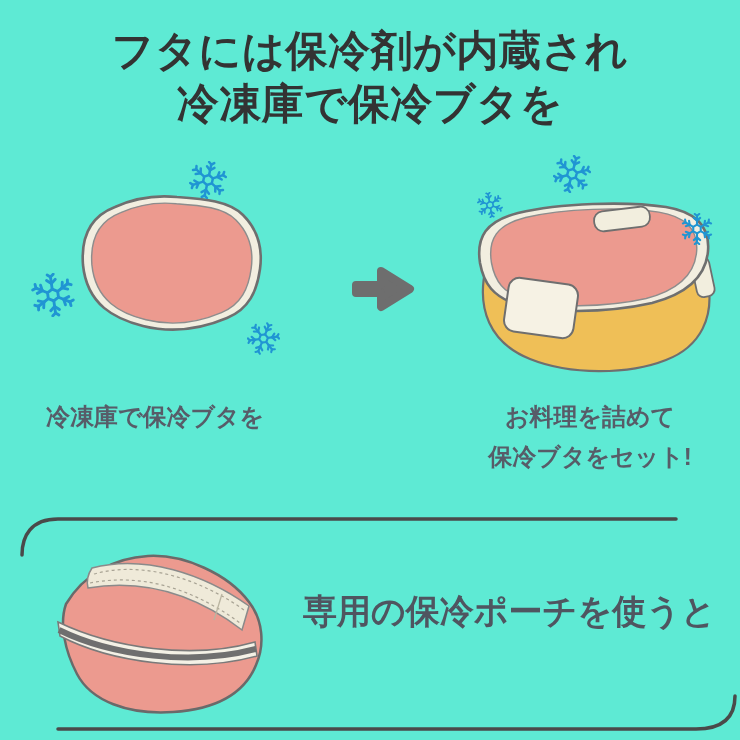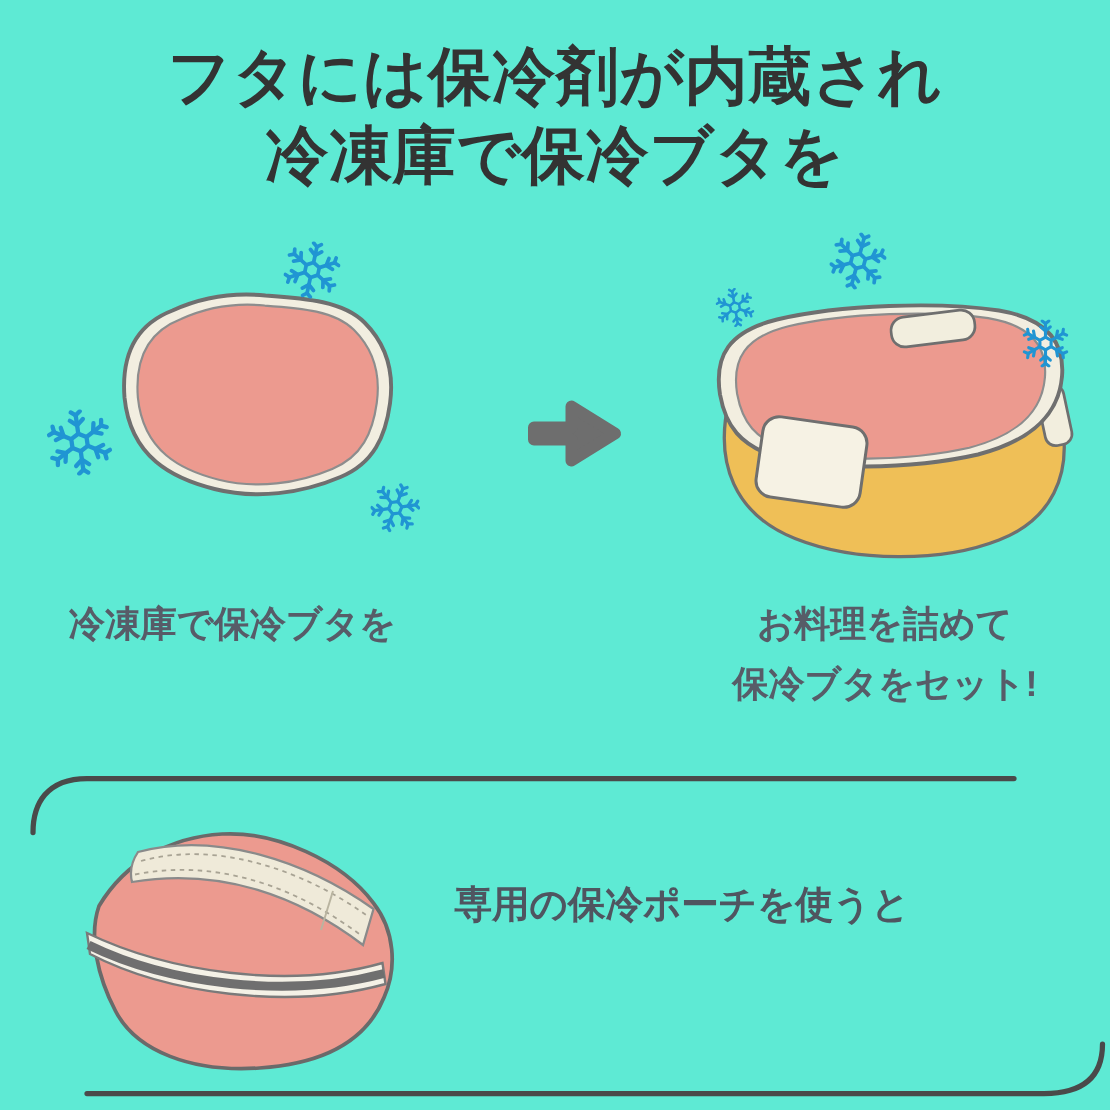--- a/index.html
+++ b/index.html
@@ -32,21 +32,21 @@
     line-height: 1.65;
     color: #575c68;
   }
   .caption span { display: block; }
   .caption-left  { left: 0px; }
   .caption-right { left: 435px; }
   .note-text {
     position: absolute;
     left: 303px;
     top: 582px;
-    font-size: 25px;
+    font-size: 34px;
     font-weight: 600;
     line-height: 1.72;
     color: #4f5560;
     text-align: center;
   }
   .note-text span { display: block; }
   .illus { position: absolute; }
   .illus svg { position: absolute; display: block; }
   svg.flat { position: absolute; display: block; }
 </style>

